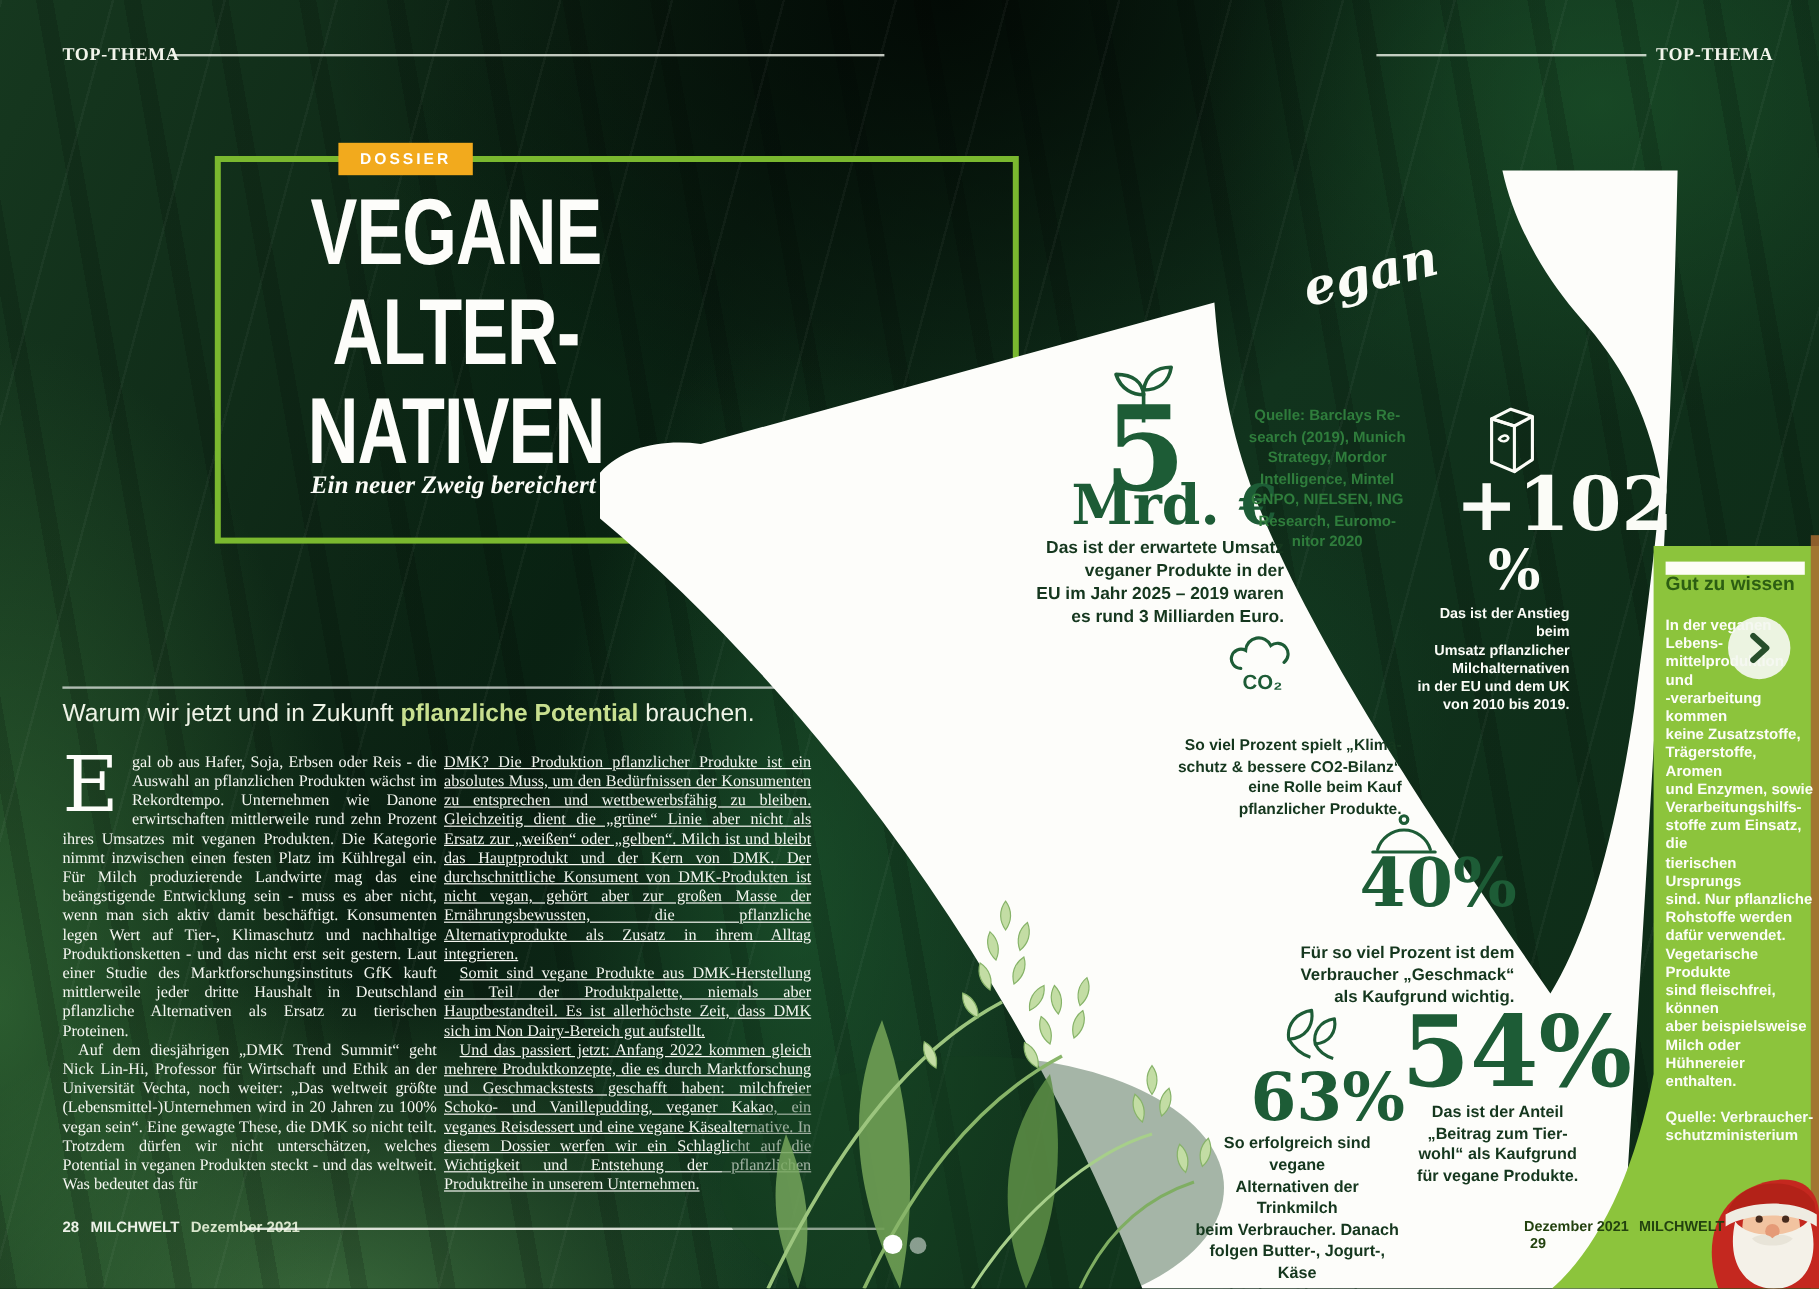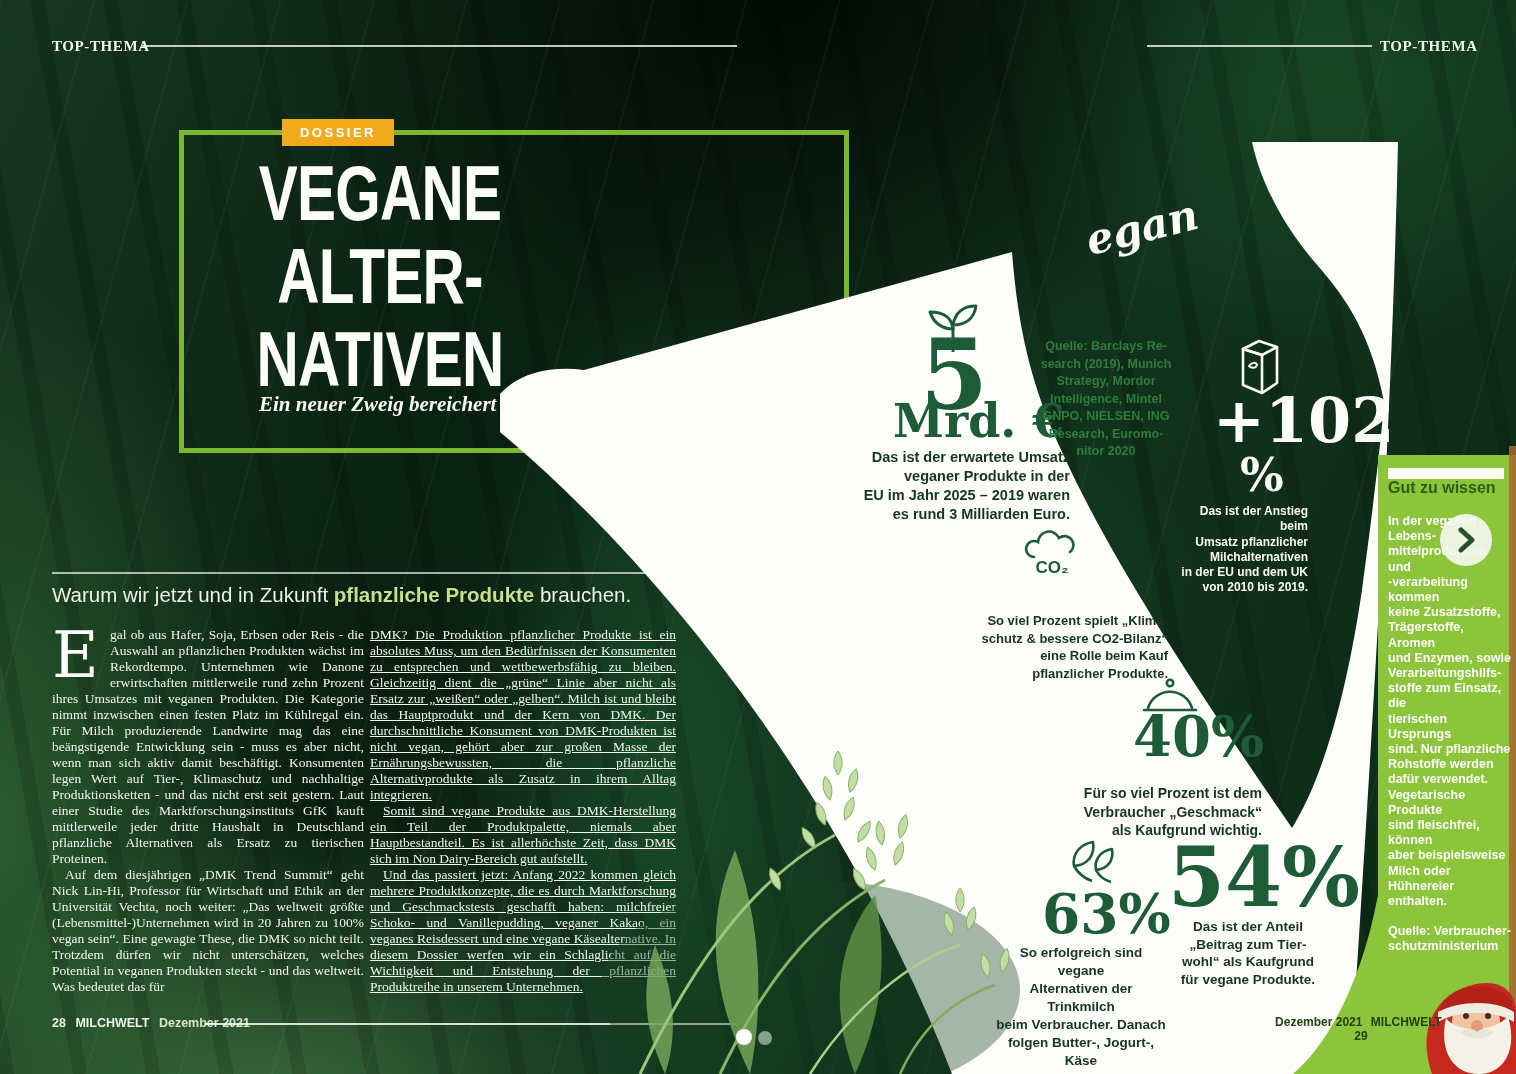--- a/index.html
+++ b/index.html
@@ -72,21 +72,21 @@
   .sidebar-bar{width:116px;height:11px;background:#fdfdf6;}
   .sidebar-title{font-weight:800;font-size:16px;color:#2c5e12;}
   .sidebar-body{margin-top:17px;font-weight:700;font-size:12.5px;line-height:15.2px;color:#fdfdf8;white-space:pre-line;}
   .sidebar-src{margin-top:15px;font-weight:700;font-size:12.5px;line-height:15px;color:rgba(255,255,255,.95);white-space:pre-line;}
   
   .footer-left{z-index:1;left:52px;top:1016px;font-size:12.5px;color:#edf2e8;}
   .footer-left .pg{font-weight:800;text-align:right;}
   .footer-left .mag{font-weight:800;margin-left:6px;}
   .footer-left .dt{font-weight:600;margin-left:6px;color:#d9e6cd;}
   .footer-rule{z-index:1;left:205px;top:1023px;width:532px;height:1.5px;background:rgba(250,250,245,.85);}
-  .footer-right{z-index:6;left:1270px;top:1015px;width:177px;text-align:center;font-size:12px;color:#23420f;}
+  .footer-right{z-index:6;left:1270px;top:1015px;width:177px;text-align:left;font-size:12px;color:#23420f;}
   .footer-right .dt{font-weight:600;}
   .footer-right .mag{font-weight:800;margin-left:5px;}
   .footer-right .pg{font-weight:800;margin-left:5px;}
   
   .next-btn{z-index:7;left:1440px;top:514px;width:52px;height:52px;border-radius:50%;
     background:rgba(244,247,240,.92);display:flex;align-items:center;justify-content:center;cursor:pointer;}
   .dot{z-index:7;border-radius:50%;cursor:pointer;}
   .dot1{left:736px;top:1029px;width:16px;height:16px;background:#ffffff;}
   .dot2{left:758px;top:1031px;width:14px;height:14px;background:rgba(255,255,255,.5);}
 </style>
@@ -103,21 +103,21 @@
   <div class="abs hero-box"></div>
   <div class="abs badge">DOSSIER</div>
   <div class="abs hero-title">
     <div class="tline">VEGANE</div>
     <div class="tline">ALTER-</div>
     <div class="tline">NATIVEN</div>
   </div>
   <div class="abs hero-sub">Ein neuer Zweig bereichert uns.</div>
 
   <div class="abs intro-rule"></div>
-  <div class="abs intro"><span>Warum wir jetzt und in Zukunft </span><b>pflanzliche Produkte</b><span> brauchen.</span></div>
+  <div class="abs intro"><span>Warum wir jetzt und in Zukunft </span><b>pflanzliche Potential</b><span> brauchen.</span></div>
 
   <div class="abs col col1">
     <p><span class="dropcap">E</span><span>gal ob aus Hafer, Soja, Erbsen oder Reis - die Auswahl an pflanzlichen Produkten wächst im Rekordtempo. Unternehmen wie Danone erwirtschaften mittlerweile rund zehn Prozent ihres Umsatzes mit veganen Produkten. Die Kategorie nimmt inzwischen einen festen Platz im Kühlregal ein. Für Milch produzierende Landwirte mag das eine beängstigende Entwicklung sein - muss es aber nicht, wenn man sich aktiv damit beschäftigt. Konsumenten legen Wert auf Tier-, Klimaschutz und nachhaltige Produktionsketten - und das nicht erst seit gestern. Laut einer Studie des Marktforschungsinstituts GfK kauft mittlerweile jeder dritte Haushalt in Deutschland pflanzliche Alternativen als Ersatz zu tierischen Proteinen.</span></p>
     <p class="indent">Auf dem diesjährigen „DMK Trend Summit“ geht Nick Lin-Hi, Professor für Wirtschaft und Ethik an der Universität Vechta, noch weiter: „Das weltweit größte (Lebensmittel-)Unternehmen wird in 20 Jahren zu 100% vegan sein“. Eine gewagte These, die DMK so nicht teilt. Trotzdem dürfen wir nicht unterschätzen, welches Potential in veganen Produkten steckt - und das weltweit. Was bedeutet das für</p>
   </div>
   <div class="abs col col2">
     <p>DMK? Die Produktion pflanzlicher Produkte ist ein absolutes Muss, um den Bedürfnissen der Konsumenten zu entsprechen und wettbewerbsfähig zu bleiben. Gleichzeitig dient die „grüne“ Linie aber nicht als Ersatz zur „weißen“ oder „gelben“. Milch ist und bleibt das Hauptprodukt und der Kern von DMK. Der durchschnittliche Konsument von DMK-Produkten ist nicht vegan, gehört aber zur großen Masse der Ernährungsbewussten, die pflanzliche Alternativprodukte als Zusatz in ihrem Alltag integrieren.</p>
     <p class="indent">Somit sind vegane Produkte aus DMK-Herstellung ein Teil der Produktpalette, niemals aber Hauptbestandteil. Es ist allerhöchste Zeit, dass DMK sich im Non Dairy-Bereich gut aufstellt.</p>
     <p class="indent">Und das passiert jetzt: Anfang 2022 kommen gleich mehrere Produktkonzepte, die es durch Marktforschung und Geschmackstests geschafft haben: milchfreier Schoko- und Vanillepudding, veganer Kakao, ein veganes Reisdessert und eine vegane Käsealternative. In diesem Dossier werfen wir ein Schlaglicht auf die Wichtigkeit und Entstehung der pflanzlichen Produktreihe in unserem Unternehmen.</p>
   </div>

